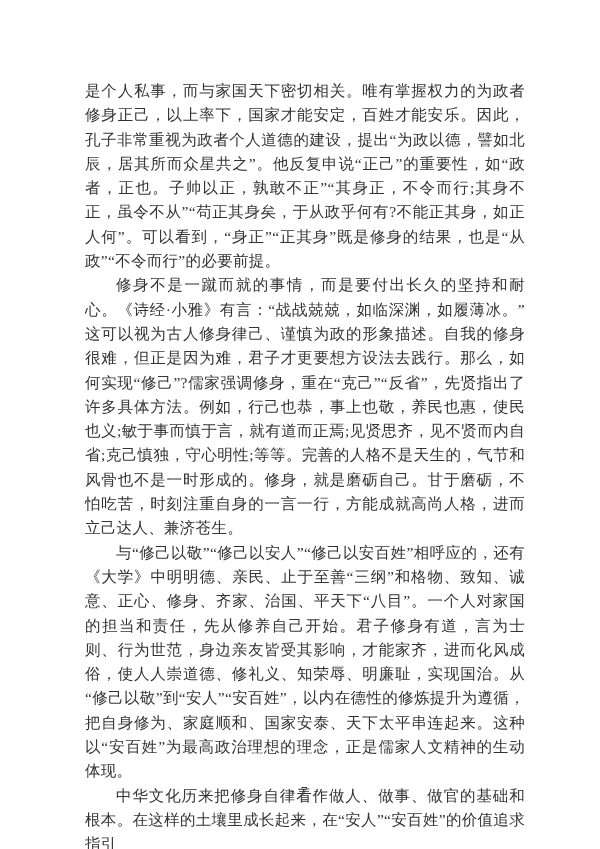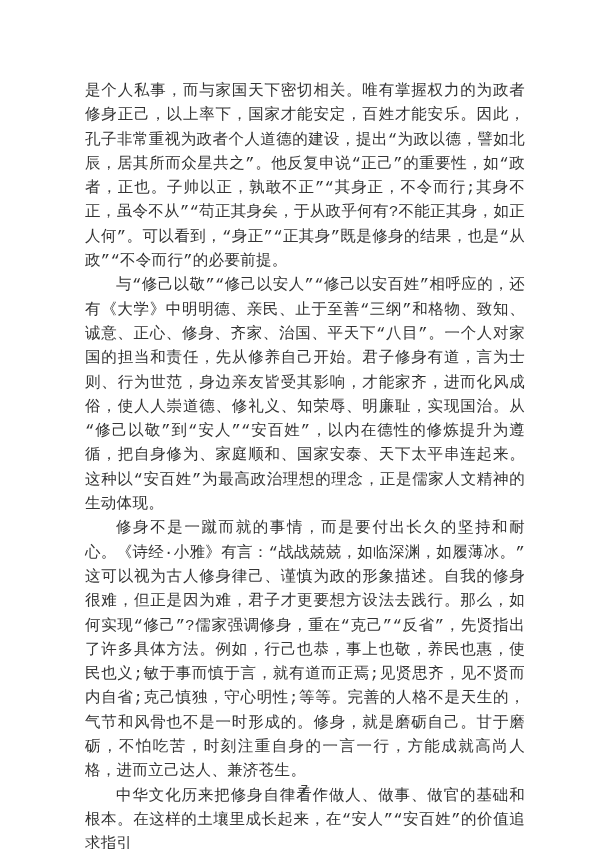--- a/index.html
+++ b/index.html
@@ -6,21 +6,21 @@
     margin: 0;
     padding: 0;
     background: #ffffff;
   }
   .page {
     position: relative;
     width: 600px;
     height: 849px;
     background: #ffffff;
     overflow: hidden;
-    font-family: Liberation Mono, monospace;
+    font-family: Liberation Serif, serif;
   }
   .content {
     position: absolute;
     left: 85px;
     top: 79px;
     width: 440px;
     color: #333333;
     font-size: 15.5px;
     line-height: 24.3px;
     text-align: justify;
@@ -44,18 +44,18 @@
     font-size: 13.5px;
     letter-spacing: 1.5px;
   }
 </style>
 </head>
 <body>
 
 <div class="page">
   <div class="content">
     <p class="para">是个人私事，而与家国天下密切相关。唯有掌握权力的为政者修身正己，以上率下，国家才能安定，百姓才能安乐。因此，孔子非常重视为政者个人道德的建设，提出“为政以德，譬如北辰，居其所而众星共之”。他反复申说“正己”的重要性，如“政者，正也。子帅以正，孰敢不正”“其身正，不令而行;其身不正，虽令不从”“苟正其身矣，于从政乎何有?不能正其身，如正人何”。可以看到，“身正”“正其身”既是修身的结果，也是“从政”“不令而行”的必要前提。</p>
+    <p class="para indent">修身不是一蹴而就的事情，而是要付出长久的坚持和耐心。《诗经·小雅》有言：“战战兢兢，如临深渊，如履薄冰。”这可以视为古人修身律己、谨慎为政的形象描述。自我的修身很难，但正是因为难，君子才更要想方设法去践行。那么，如何实现“修己”?儒家强调修身，重在“克己”“反省”，先贤指出了许多具体方法。例如，行己也恭，事上也敬，养民也惠，使民也义;敏于事而慎于言，就有道而正焉;见贤思齐，见不贤而内自省;克己慎独，守心明性;等等。完善的人格不是天生的，气节和风骨也不是一时形成的。修身，就是磨砺自己。甘于磨砺，不怕吃苦，时刻注重自身的一言一行，方能成就高尚人格，进而立己达人、兼济苍生。</p>
     <p class="para indent">与“修己以敬”“修己以安人”“修己以安百姓”相呼应的，还有《大学》中明明德、亲民、止于至善“三纲”和格物、致知、诚意、正心、修身、齐家、治国、平天下“八目”。一个人对家国的担当和责任，先从修养自己开始。君子修身有道，言为士则、行为世范，身边亲友皆受其影响，才能家齐，进而化风成俗，使人人崇道德、修礼义、知荣辱、明廉耻，实现国治。从“修己以敬”到“安人”“安百姓”，以内在德性的修炼提升为遵循，把自身修为、家庭顺和、国家安泰、天下太平串连起来。这种以“安百姓”为最高政治理想的理念，正是儒家人文精神的生动体现。</p>
-    <p class="para indent">修身不是一蹴而就的事情，而是要付出长久的坚持和耐心。《诗经·小雅》有言：“战战兢兢，如临深渊，如履薄冰。”这可以视为古人修身律己、谨慎为政的形象描述。自我的修身很难，但正是因为难，君子才更要想方设法去践行。那么，如何实现“修己”?儒家强调修身，重在“克己”“反省”，先贤指出了许多具体方法。例如，行己也恭，事上也敬，养民也惠，使民也义;敏于事而慎于言，就有道而正焉;见贤思齐，见不贤而内自省;克己慎独，守心明性;等等。完善的人格不是天生的，气节和风骨也不是一时形成的。修身，就是磨砺自己。甘于磨砺，不怕吃苦，时刻注重自身的一言一行，方能成就高尚人格，进而立己达人、兼济苍生。</p>
     <p class="para indent">中华文化历来把修身自律看作做人、做事、做官的基础和根本。在这样的土壤里成长起来，在“安人”“安百姓”的价值追求指引</p>
   </div>
   <div class="footer">- 7 -</div>
 </div>
 
 </body></html>

